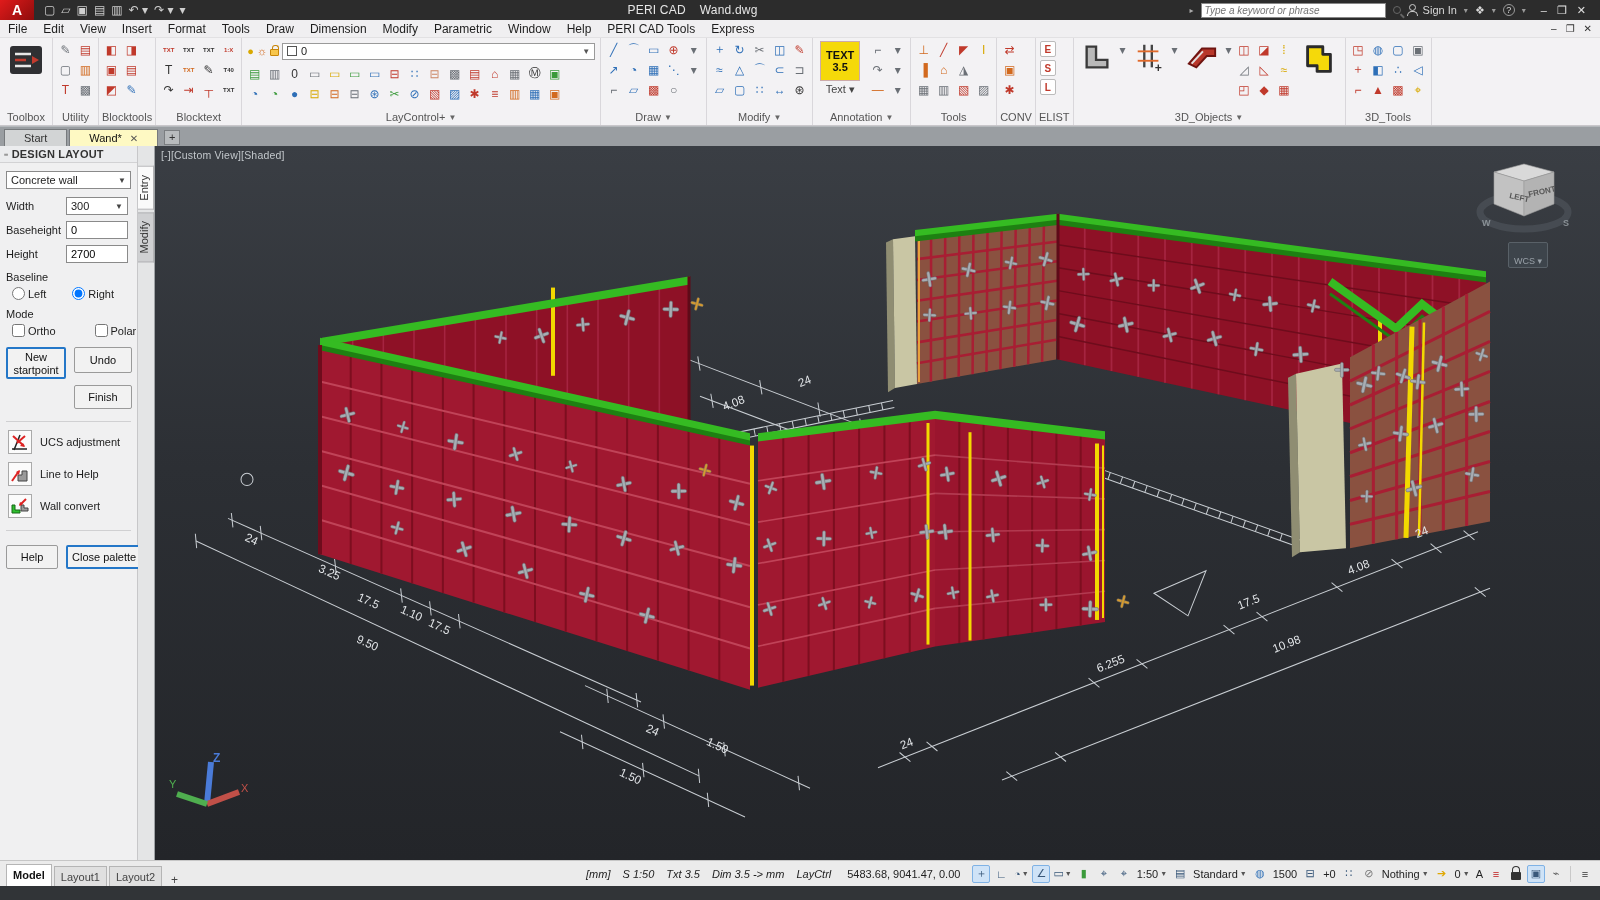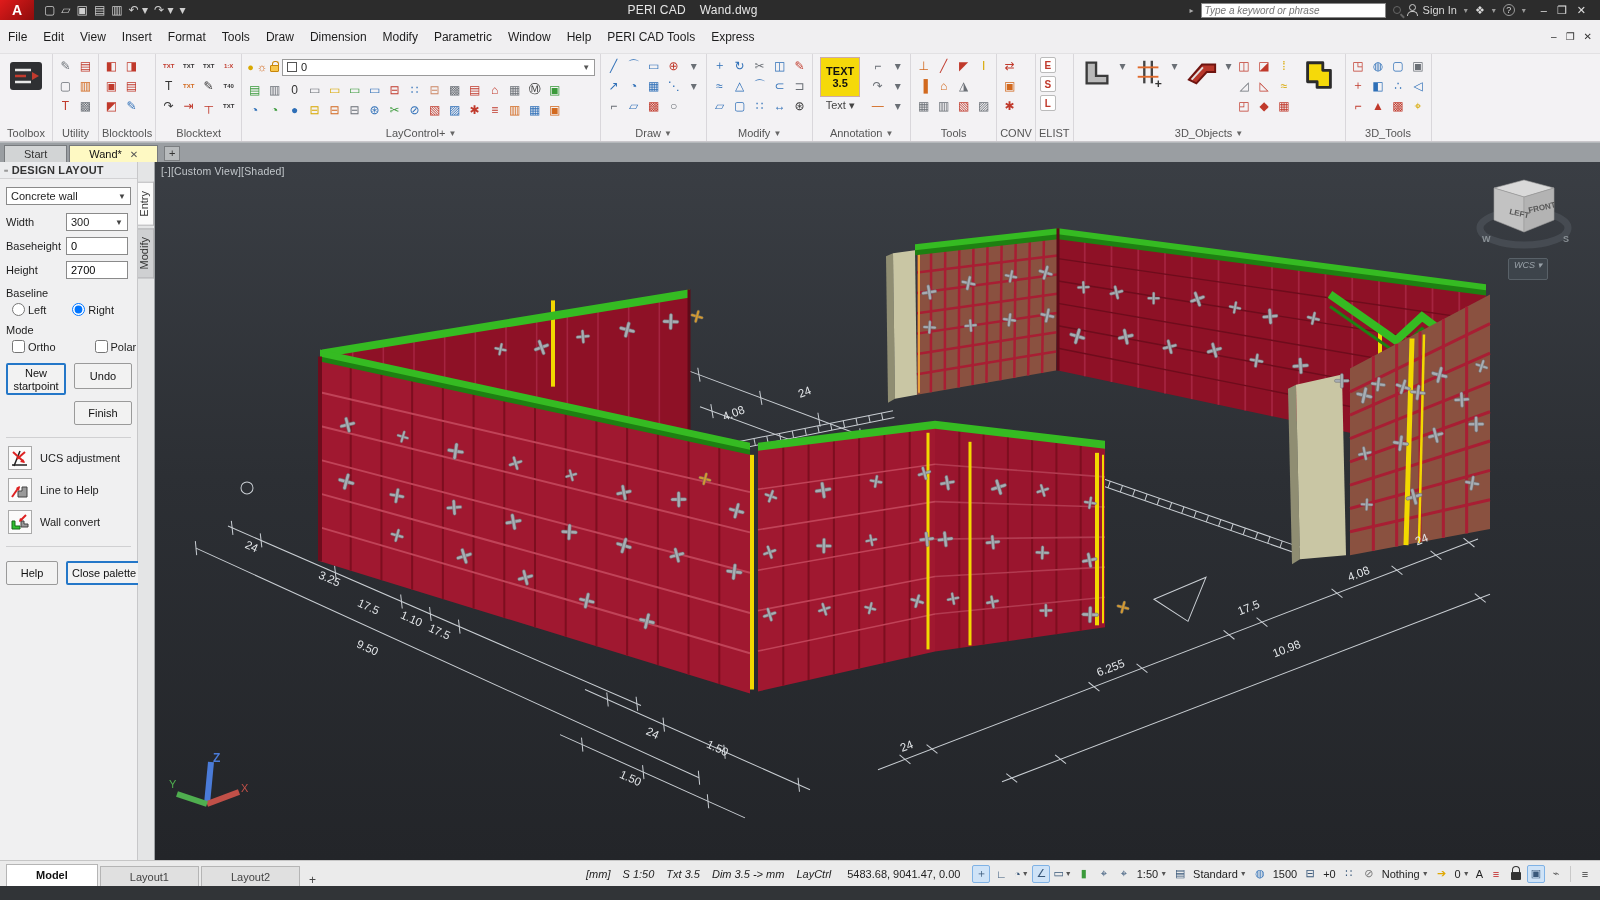--- a/index.html
+++ b/index.html
@@ -20,21 +20,21 @@
   .searchbox input { border:none; outline:none; width:150px; font-size:10px; font-style:italic; color:#666;
                      font-family:"Liberation Sans",sans-serif; }
   .mag { width:8px; height:8px; border:1.5px solid #666; border-radius:50%; position:relative; display:inline-block; }
   .mag::after { content:""; position:absolute; width:5px; height:1.5px; background:#666; transform:rotate(45deg); left:6px; top:8px; }
   .person { width:8px; height:8px; display:inline-block; position:relative; }
   .person::before { content:""; position:absolute; width:5px; height:5px; border:1px solid #ccc; border-radius:50%; left:1px; top:-2px;}
   .person::after { content:""; position:absolute; width:9px; height:4px; border:1px solid #ccc; border-bottom:none; border-radius:5px 5px 0 0; top:5px; left:-1px;}
   .winbtns { display:flex; gap:10px; padding:0 8px; color:#e0e0e0; font-size:11px; }
 
   
-  .menubar { height:34px; background:#f0eff1; display:flex; align-items:center; color:#1d1d1d; flex:0 0 auto; border-bottom:1px solid #e2e1e3;}
+  .menubar { height:18px; background:#f0eff1; display:flex; align-items:center; color:#1d1d1d; flex:0 0 auto; border-bottom:1px solid #e2e1e3;}
   .menu-item { padding:0 8px; height:18px; line-height:18px; cursor:default; }
   .menubar .winbtns2 { margin-left:auto; display:flex; gap:9px; padding:0 8px; color:#333; font-size:10px; }
 
   
   .ribbontabs { height:18px; background:#f0eff1; display:flex; align-items:flex-end; flex:0 0 auto; padding-left:2px; }
   .rtab { padding:2px 10px; font-size:12px; color:#333; cursor:default; }
   .rtab.active { background:#fff; border:1px solid #d5d3d7; border-bottom:none; color:#111; }
   .rtab-extra { margin-left:6px; font-size:9px; color:#555; padding:2px 4px; }
 
   
@@ -110,27 +110,27 @@
   .vtab.active { background:#fafafa; }
   .vtab.idle { background:#cfd0d2; margin-top:2px; }
 
   
   .viewport { flex:1; position:relative; min-width:0;
               background:linear-gradient(180deg,#3a3e44 0%, #2c2f34 45%, #232529 100%); }
   .viewport svg.scene { position:absolute; inset:0; width:100%; height:100%; }
   .vp-label { position:absolute; left:6px; top:3px; color:#c2c7cb; font-size:10.5px; letter-spacing:.2px; }
   .viewcube { position:absolute; right:14px; top:10px; width:120px; height:112px; }
   .wcs-pill { position:absolute; right:52px; top:96px; background:#3d444b; border:1px solid #596168; border-radius:2px;
-              color:#99a1a8; font-size:9px; padding:0 5px; height:22px; line-height:12px;font-style:italic; }
+              color:#99a1a8; font-size:9px; padding:12px 5px; height:16px; line-height:12px; }
   .ucs { position:absolute; left:14px; bottom:34px; width:80px; height:76px; }
 
   
   .statusbar { height:26px; background:#ebebeb; border-top:1px solid #c6c6c6; display:flex; align-items:center; flex:0 0 auto; color:#2d2d2d; }
   .ltabs { display:flex; align-items:flex-end; height:26px; padding-left:6px; }
-  .ltab { height:21px; line-height:20px; padding:0 29px; font-size:11px; color:#444; background:#e0e0e0;
+  .ltab { height:21px; line-height:20px; padding:0 6px; font-size:11px; color:#444; background:#e0e0e0;
           border:1px solid #b5b5b5; border-bottom:none; margin-right:2px; }
   .ltab.active { background:#fff; font-weight:bold; color:#111; height:23px; }
   .ltab-plus { font-size:12px; color:#444; padding:0 7px; }
   .sb-right { margin-left:auto; display:flex; align-items:center; gap:2px; padding-right:6px; font-size:11px; }
   .sb-info { display:flex; gap:12px; margin-right:14px; color:#222;font-style:italic; }
   .sb-coords { margin-right:10px; color:#222; }
   .sb-ico { min-width:18px; height:18px; display:flex; align-items:center; justify-content:center; font-size:11px;
             color:#39587a; border-radius:2px; padding:0 1px; gap:1px; }
   .sb-ico.hl { background:#cfe3f7; border:1px solid #7fb2e5; }
   .sb-ico .dd { font-size:7px; color:#555; }

